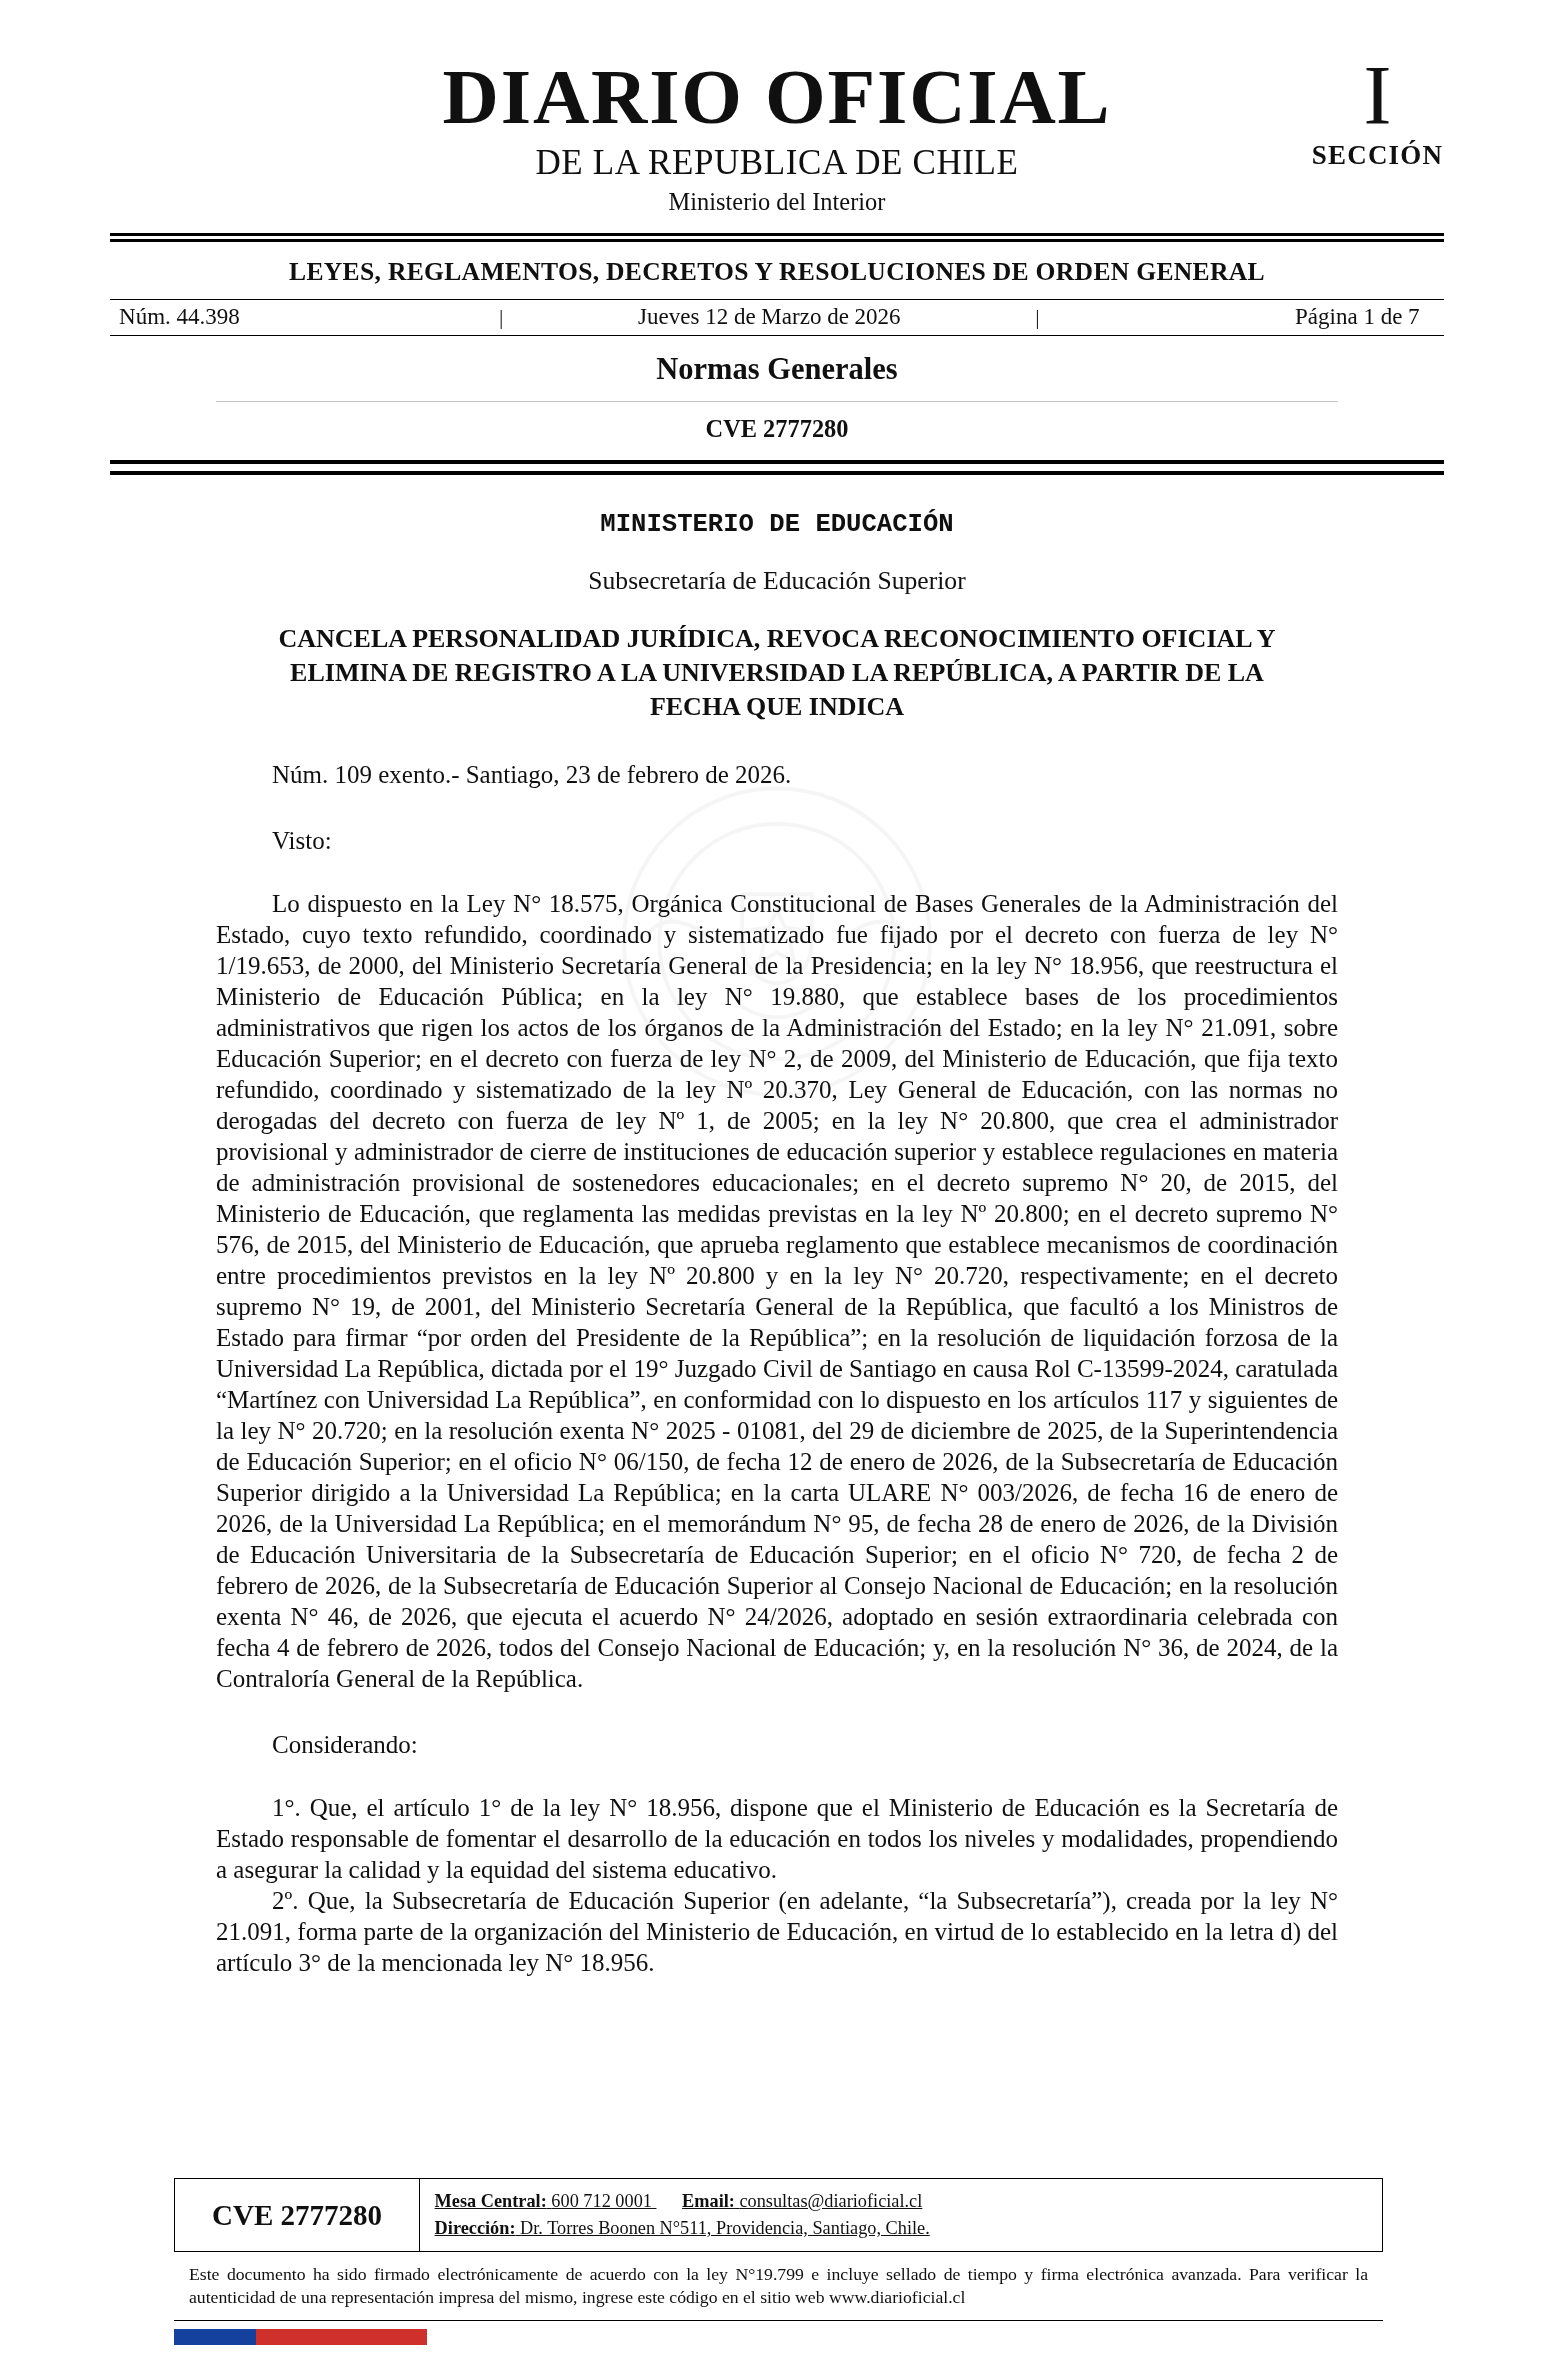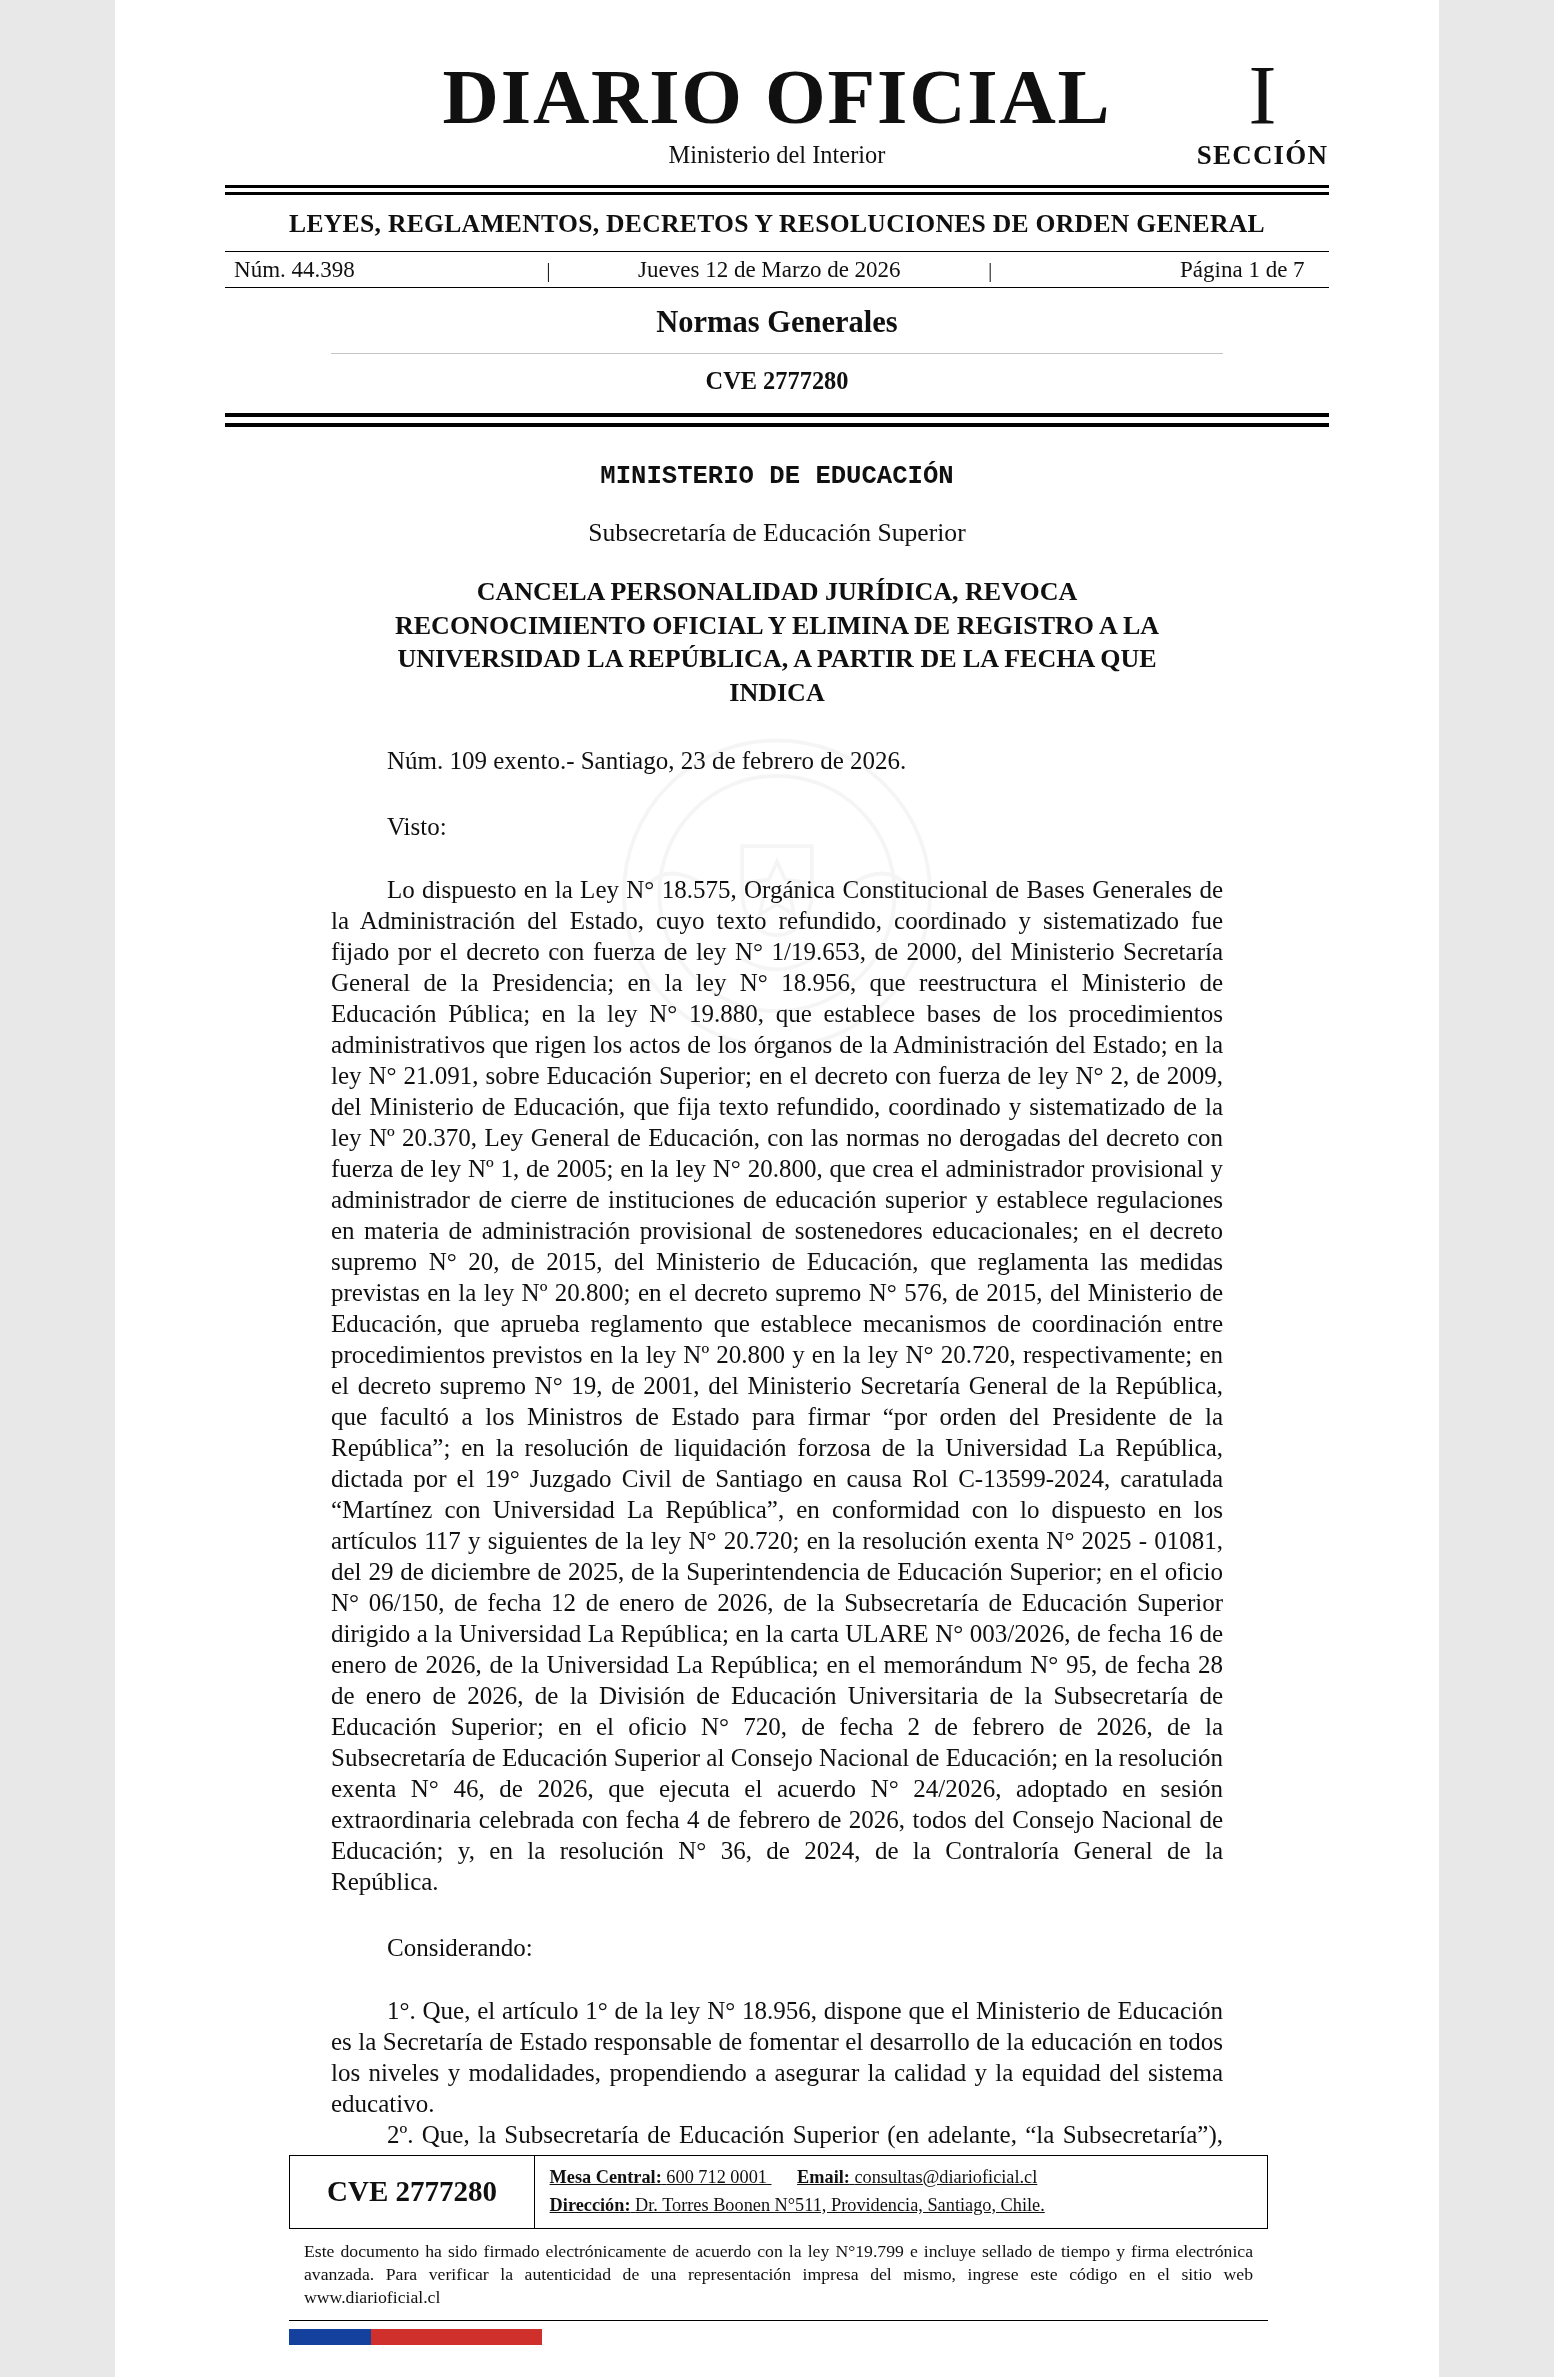--- a/index.html
+++ b/index.html
@@ -3,21 +3,21 @@
 <meta charset="utf-8">
 <style>
   html, body { margin: 0; padding: 0; }
   body {
     background: #e8e8e8;
     font-family: "Liberation Serif", serif;
     color: #101010;
   }
   .page {
     position: relative;
-    width: 1324px;
+    width: 1554px;
     height: 2377px;
     background: #ffffff;
     overflow: hidden;
     margin: 0 auto;
   }
 
   
   .masthead { position: relative; padding-top: 58px; text-align: center; }
   .np-title {
     font-size: 78px; font-weight: 700; line-height: 1; letter-spacing: 1.8px;
@@ -107,20 +107,21 @@
   .flag-red  { width: 171px; }
 </style>
 </head>
 <body>
 
 <div class="page">
 
   <header class="masthead">
     <div class="mast-center">
       <div class="np-title">DIARIO OFICIAL</div>
+      <div class="np-subtitle">DE LA REPUBLICA DE CHILE</div>
       <div class="np-ministry">Ministerio del Interior</div>
     </div>
     <div class="section-block">
       <div class="section-numeral">I</div>
       <div class="section-label">SECCIÓN</div>
     </div>
   </header>
 
   <div class="double-rule"></div>
 

